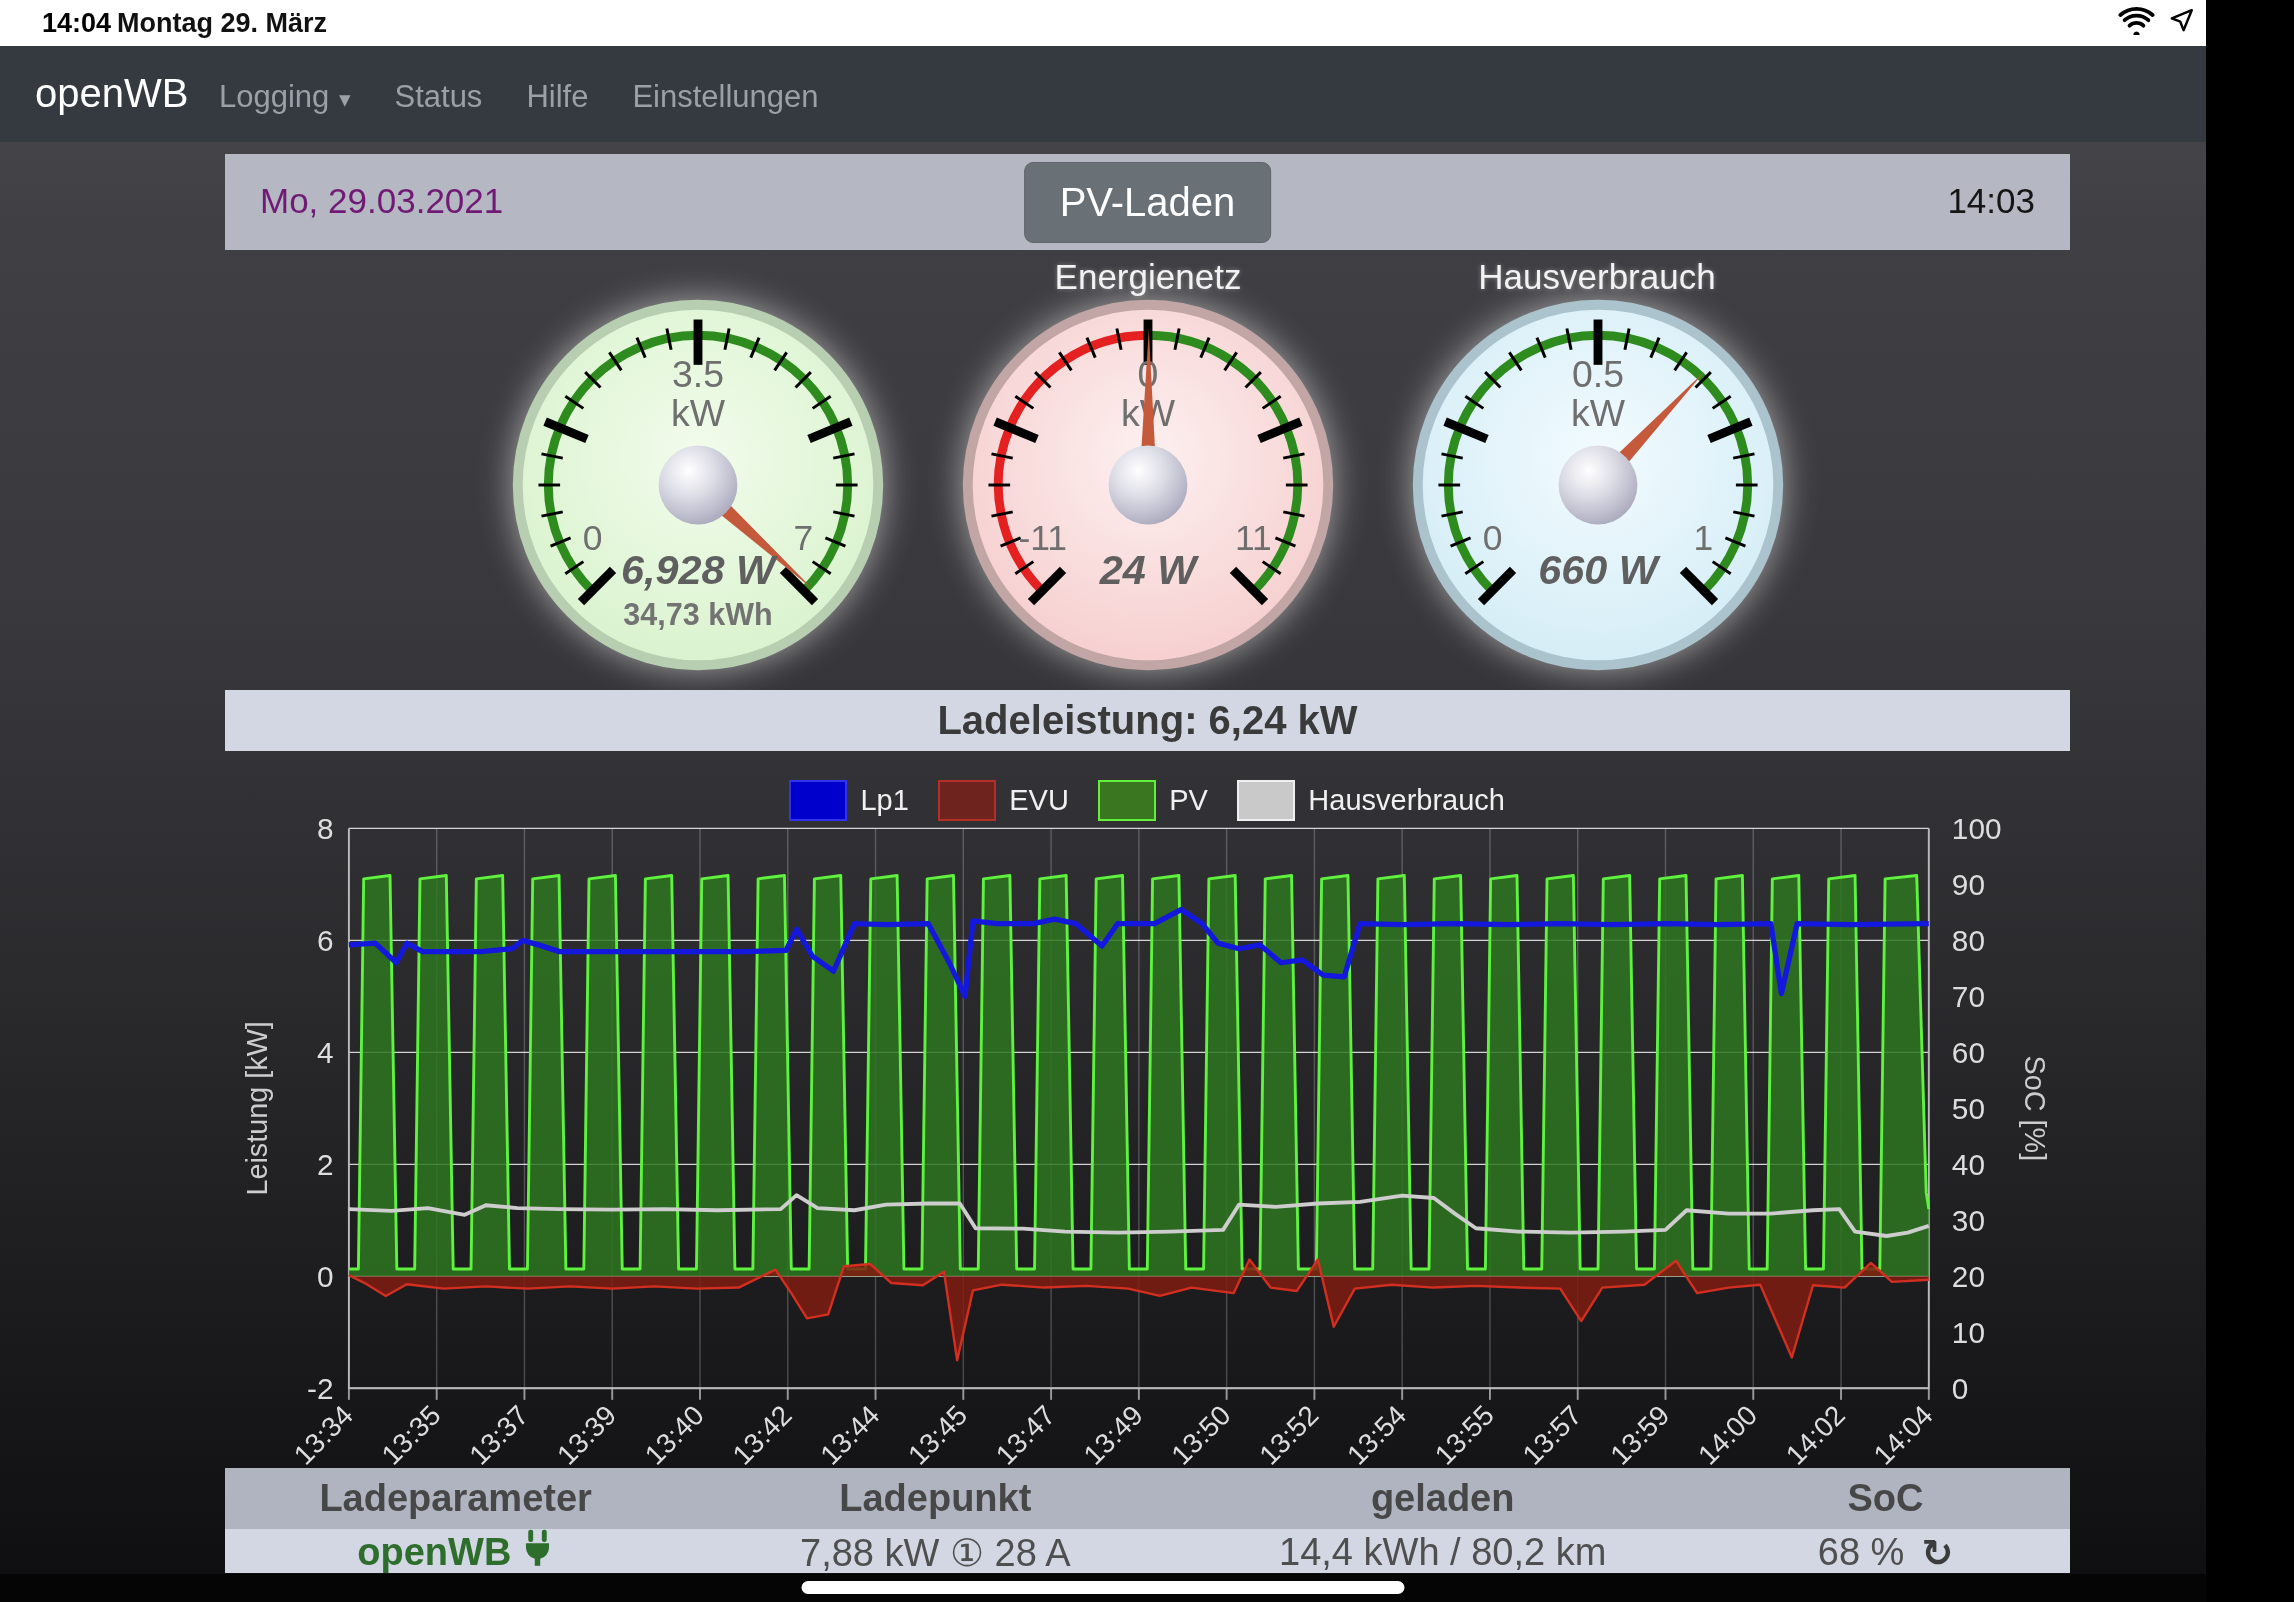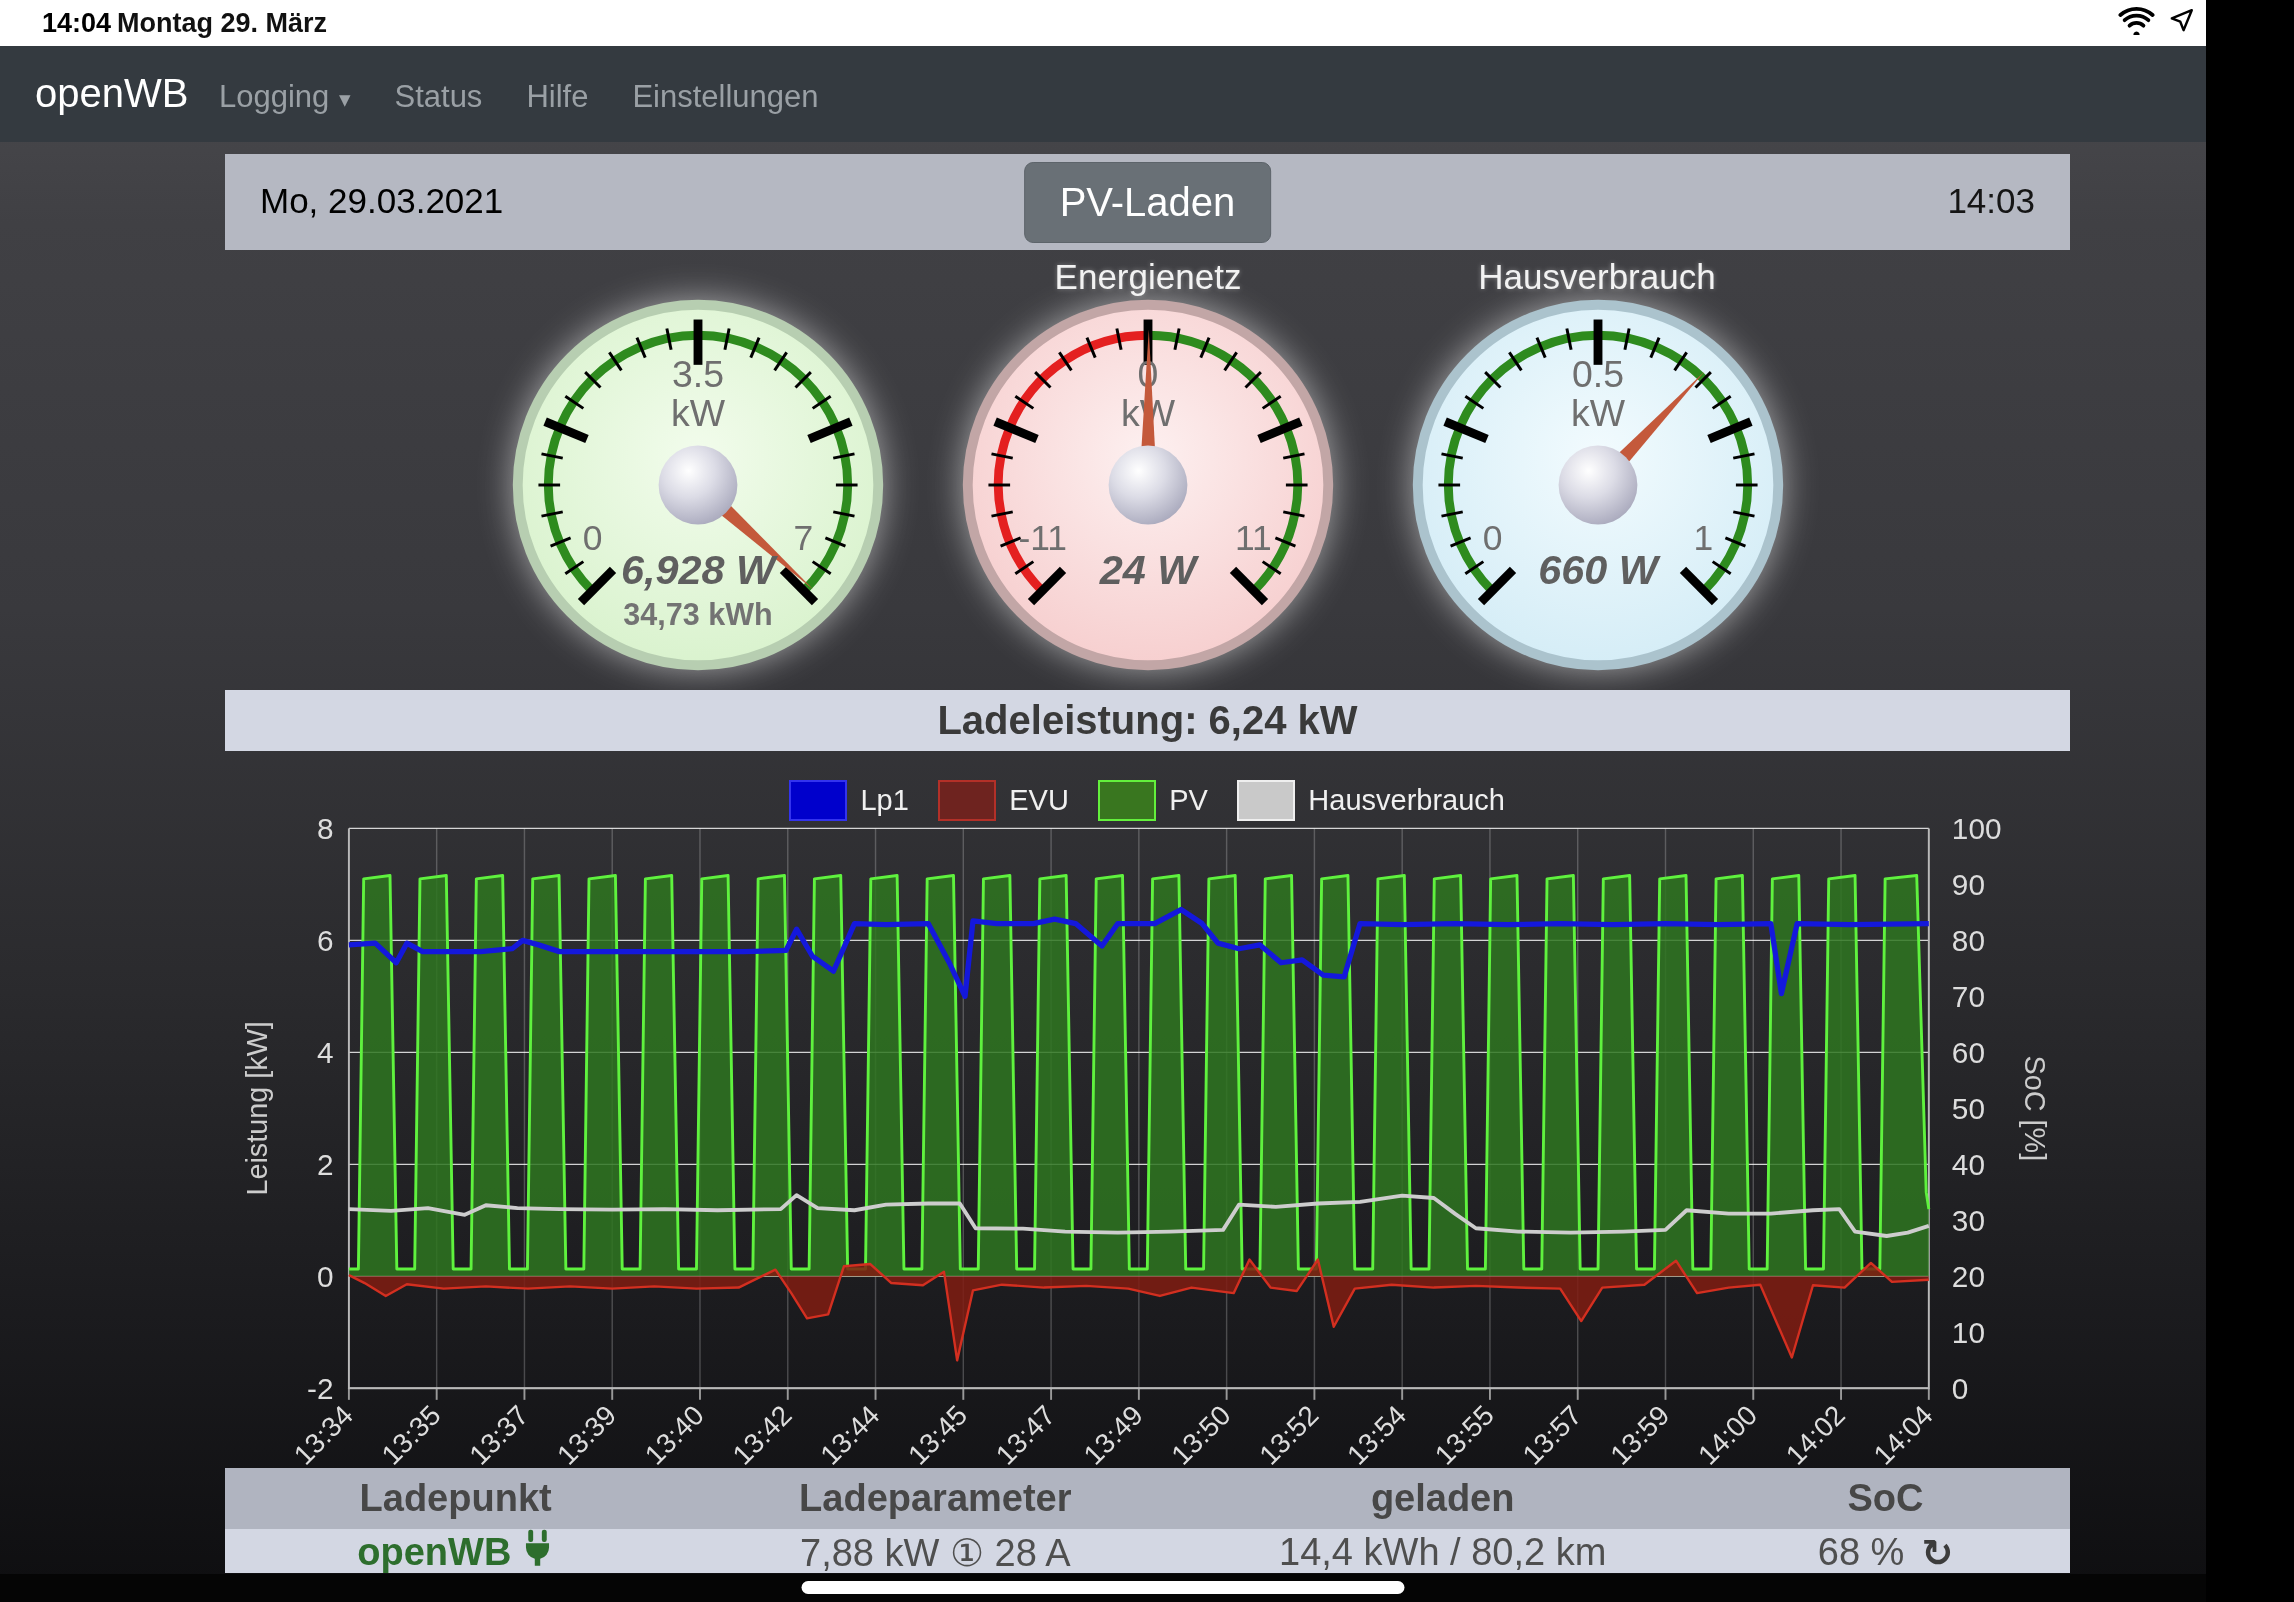--- a/index.html
+++ b/index.html
@@ -12,21 +12,21 @@
   .sb-date{position:absolute;left:117px;top:7.7px;font-size:27px;font-weight:600;color:#111;}
   .sb-icons{position:absolute;right:27px;top:5.8px;display:flex;align-items:center;gap:11.5px;}
   
   .navbar{position:absolute;left:0;top:46px;width:2294px;height:96px;background:#343a40;}
   .nav-brand{position:absolute;left:35px;top:25px;font-size:40px;color:#fff;}
   .nav-items{position:absolute;left:219px;top:33px;display:flex;gap:44px;}
   .nav-item{font-size:31px;color:#9aa0a5;cursor:pointer;white-space:nowrap;}
   .caret{font-family:"DejaVu Sans",sans-serif;font-size:23px;margin-left:9.6px;color:#9aa0a5;}
   
   .headerbar{position:absolute;left:225px;top:154px;width:1845px;height:96px;background:#b5b8c2;}
-  .hb-date{position:absolute;left:35px;top:27px;font-size:35px;color:#000000;}
+  .hb-date{position:absolute;left:35px;top:27px;font-size:35px;color:#701a75;}
   .hb-time{position:absolute;right:35px;top:27px;font-size:35px;color:#151515;margin-left:8px;}
   .mode-btn{position:absolute;left:50%;transform:translateX(-50%);top:7.7px;height:79px;padding:0 35px;
     background:#697076;border:1.9px solid #5d646a;border-radius:9px;color:#fff;font-size:40px;
     display:flex;align-items:center;}
   
   .gauge-title{position:absolute;top:257px;width:480px;text-align:center;font-size:35px;color:#f2f2f2;
     text-shadow:0 0 5.8px rgba(255,255,255,.35);}
   .gauge{position:absolute;top:288px;width:394px;height:394px;}
   .gauge svg{filter:drop-shadow(0 0 17.3px rgba(255,255,255,.55));}
   
@@ -385,22 +385,22 @@
         <text x="0" y="0" font-size="29" text-anchor="end" transform="translate(1597.2222222222222,685) rotate(-45)">14:00</text>
         <text x="0" y="0" font-size="29" text-anchor="end" transform="translate(1688.611111111111,685) rotate(-45)">14:02</text>
         <text x="0" y="0" font-size="29" text-anchor="end" transform="translate(1780,685) rotate(-45)">14:04</text>
         <text x="0" y="0" font-size="30" fill="#cccccc" text-anchor="middle" transform="translate(44,363.5) rotate(-90)">Leistung [kW]</text>
         <text x="0" y="0" font-size="30" fill="#cccccc" text-anchor="middle" transform="translate(1874,363.5) rotate(90)">SoC [%]</text>
       </g>
     </svg>
 
   <div class="table">
     <div class="t-head">
+      <div>Ladeparameter</div>
       <div>Ladepunkt</div>
-      <div>Ladeparameter</div>
       <div>geladen</div>
       <div>SoC</div>
     </div>
     <div class="t-row">
       <div><span class="lp-name">
             <span>openWB</span>
             <span><svg width="33" height="38" viewBox="0 0 24 28">
                 <g fill="#2d6e2d">
                   <rect x="5.2" y="0.5" width="3.6" height="9" rx="1.6"></rect>
                   <rect x="15.2" y="0.5" width="3.6" height="9" rx="1.6"></rect>

